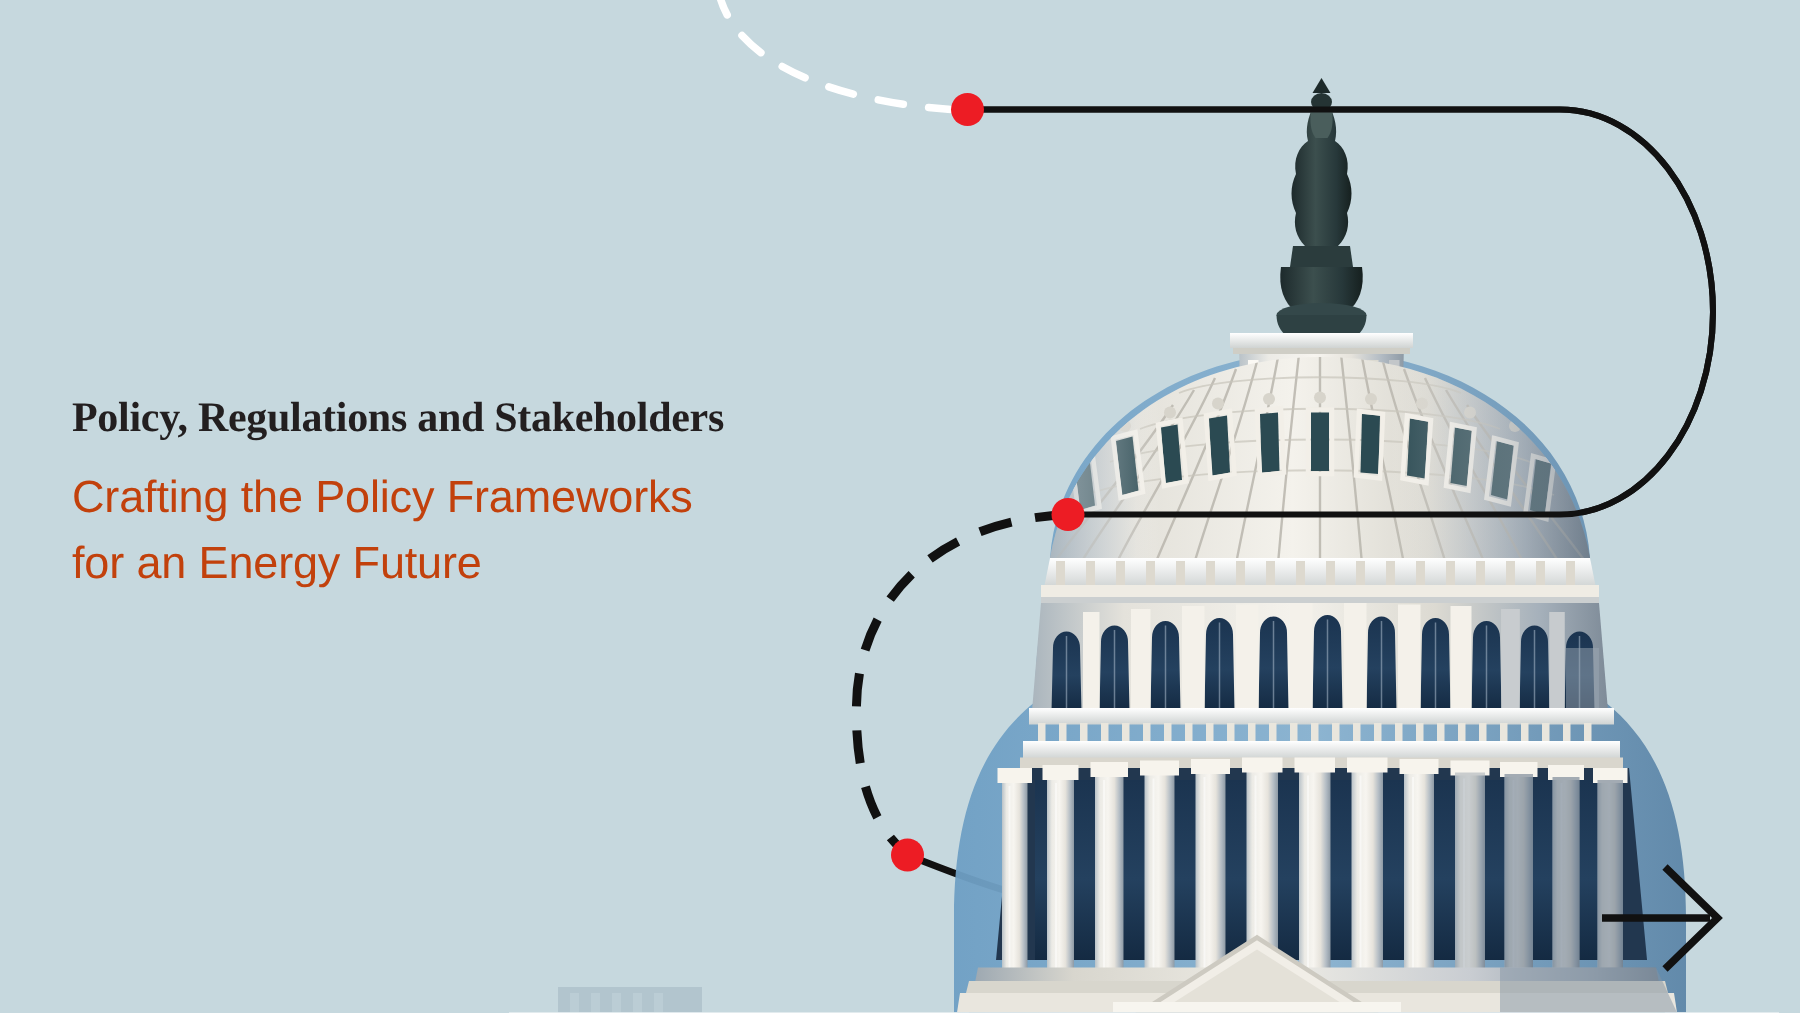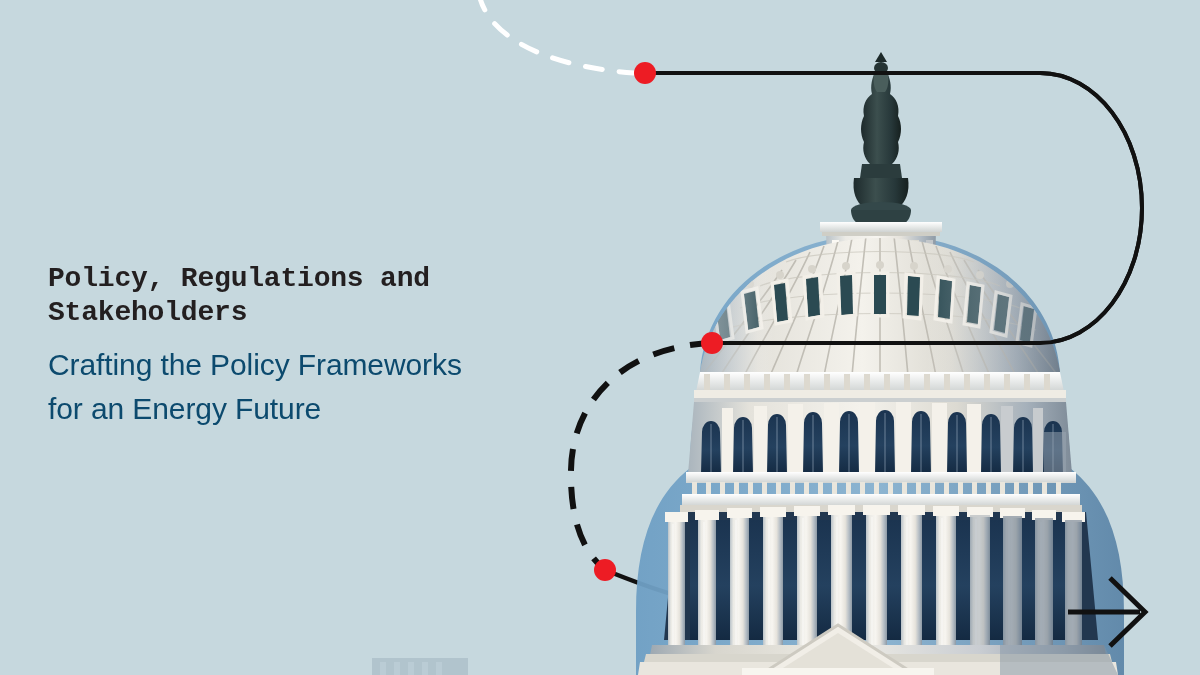--- a/index.html
+++ b/index.html
@@ -24,33 +24,33 @@
   }
   #text-block {
     position: absolute;
     left: 48px;
     top: 262px;
     width: 560px;
     z-index: 5;
   }
   #headline {
     margin: 0;
-    font-family: Liberation Mono, monospace;
+    font-family: Liberation Serif, serif;
     font-size: 28px;
     font-weight: bold;
     letter-spacing: -0.2px;
     color: #231f20;
     line-height: 1.2;
   }
   #subhead {
     margin: 14px 0 0 0;
     font-family: "Liberation Sans", sans-serif;
     font-size: 30px;
     font-weight: 400;
-    color: #0c4a6e;
+    color: #c2410c;
     line-height: 1.47;
     letter-spacing: -0.1px;
     white-space: pre-line;
   }
 </style>
 </head>
 <body>
 
 <div id="slide">
 

